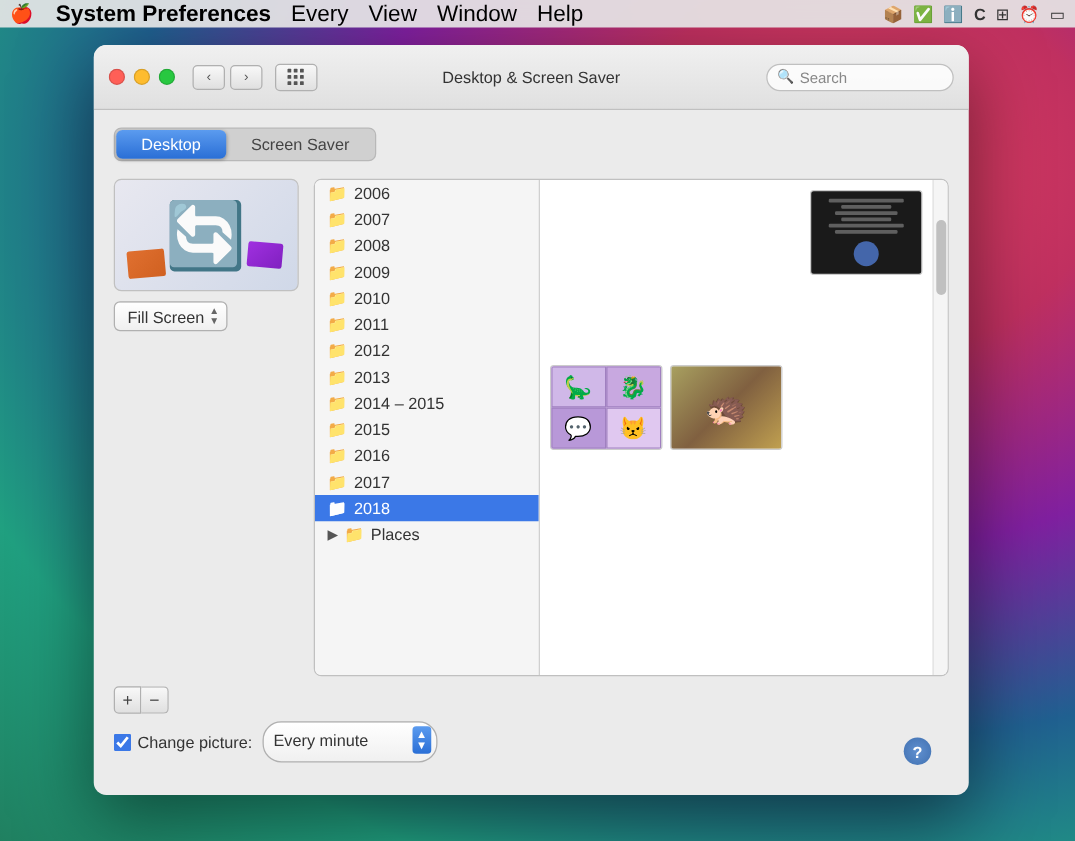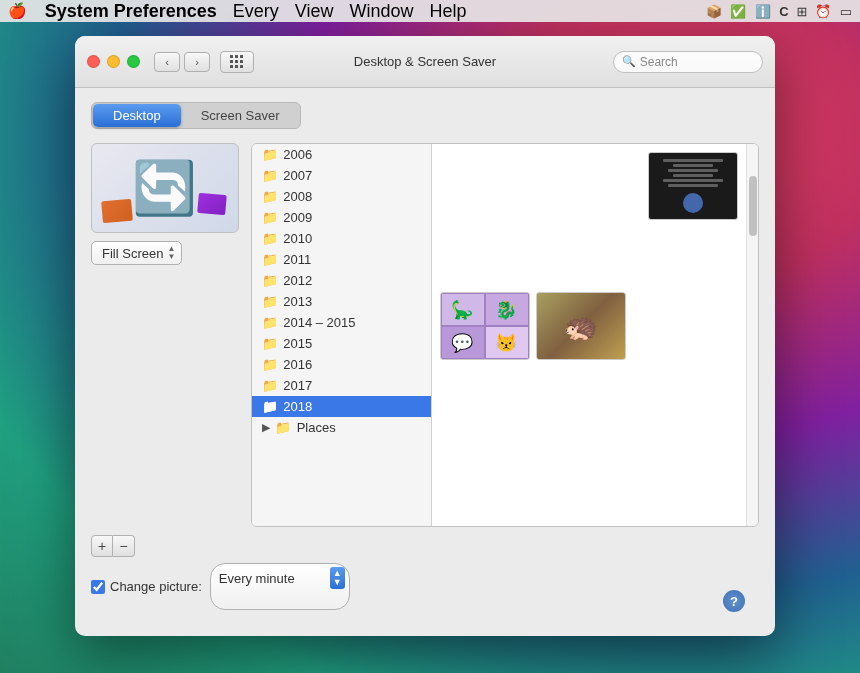--- a/index.html
+++ b/index.html
@@ -410,21 +410,21 @@
       width: 14px;
       height: 14px;
       accent-color: #3b78e7;
     }
     .interval-dropdown {
       display: flex;
       align-items: center;
       background: linear-gradient(to bottom, #fff, #f0f0f0);
       border: 1px solid #b0b0b0;
       border-radius: 15px;
-      padding: 3px 4px 20px 8px;
+      padding: 3px 4px 6px 8px;
       cursor: pointer;
       gap: 4px;
       font-size: 13px;
       color: #333;
       min-width: 140px;
     }
     .interval-arrows {
       display: flex;
       flex-direction: column;
       align-items: center;

